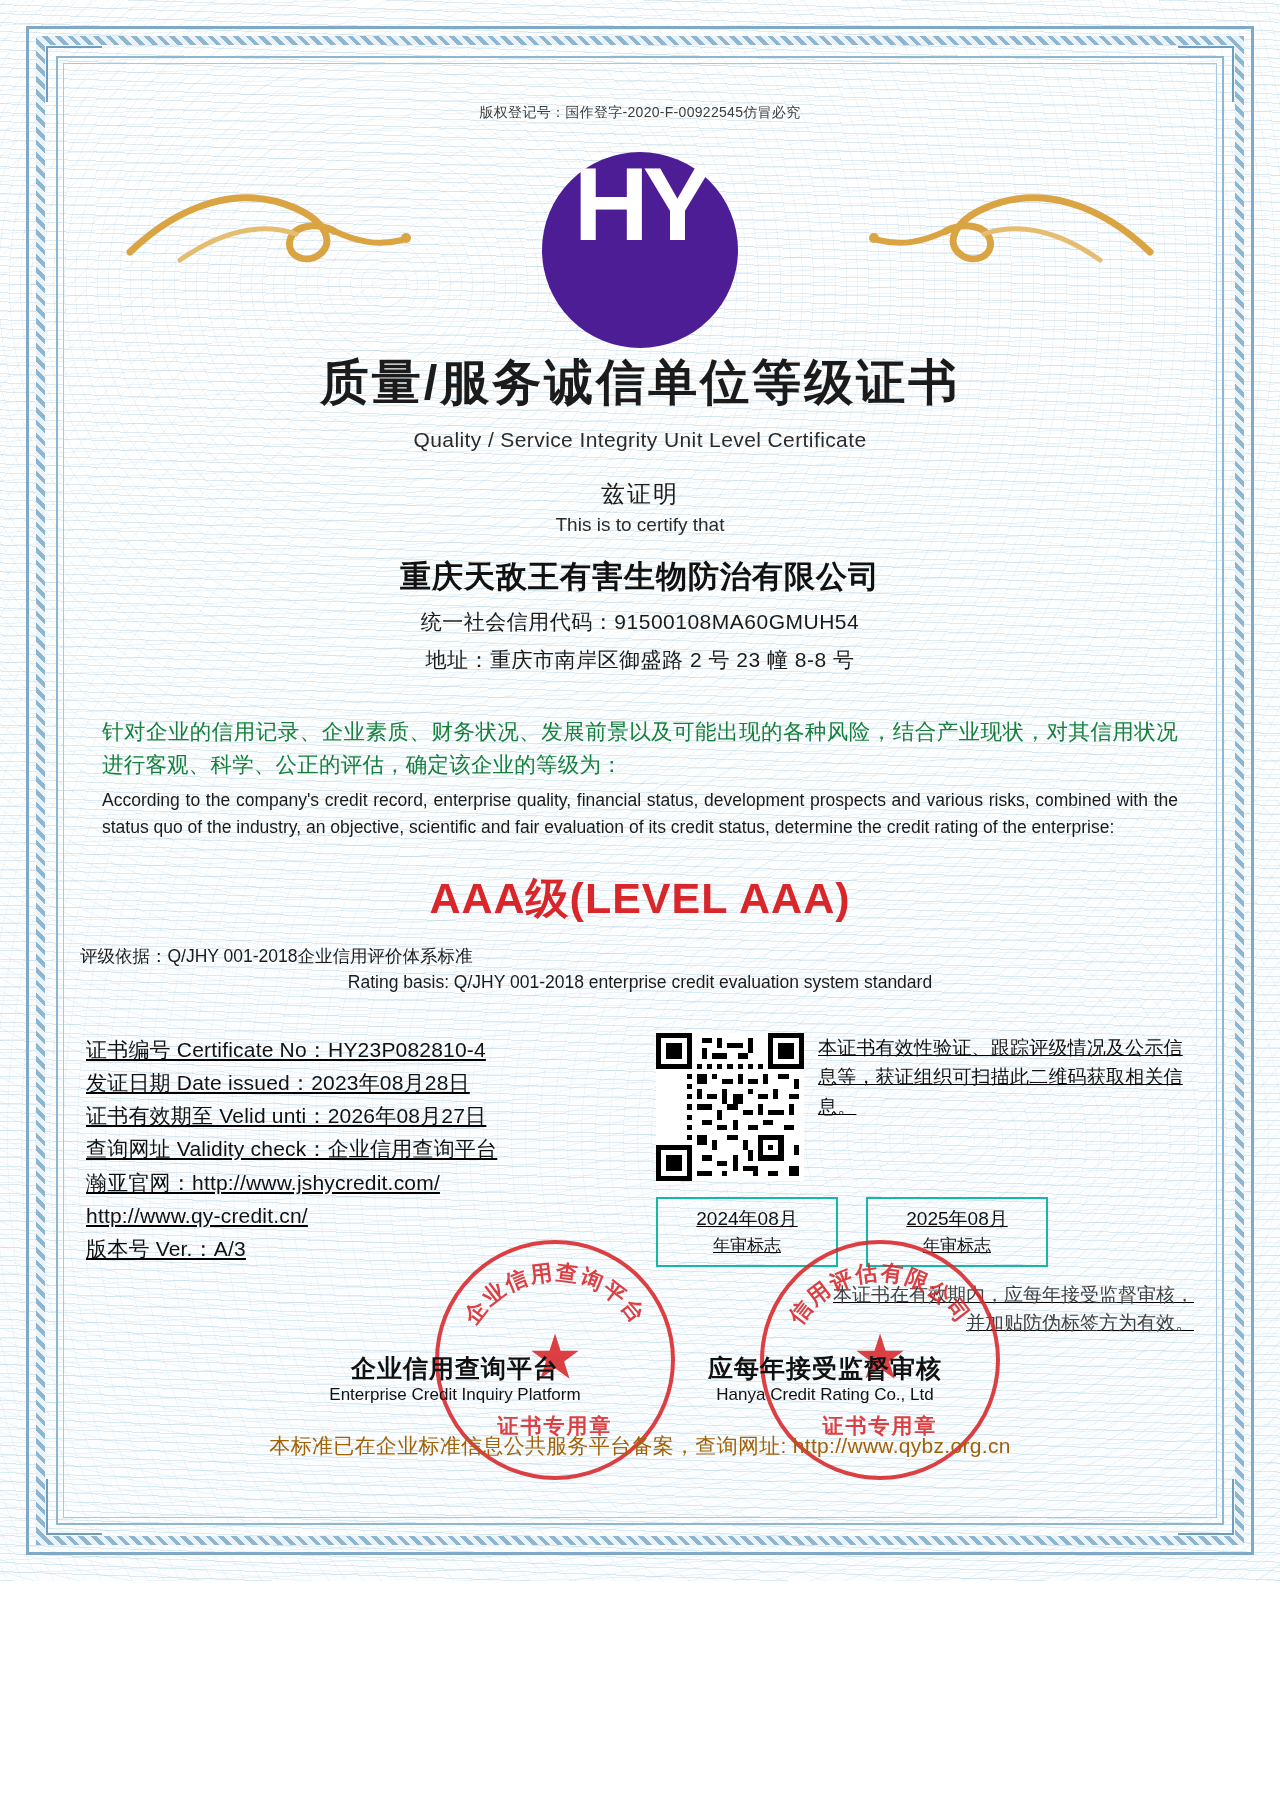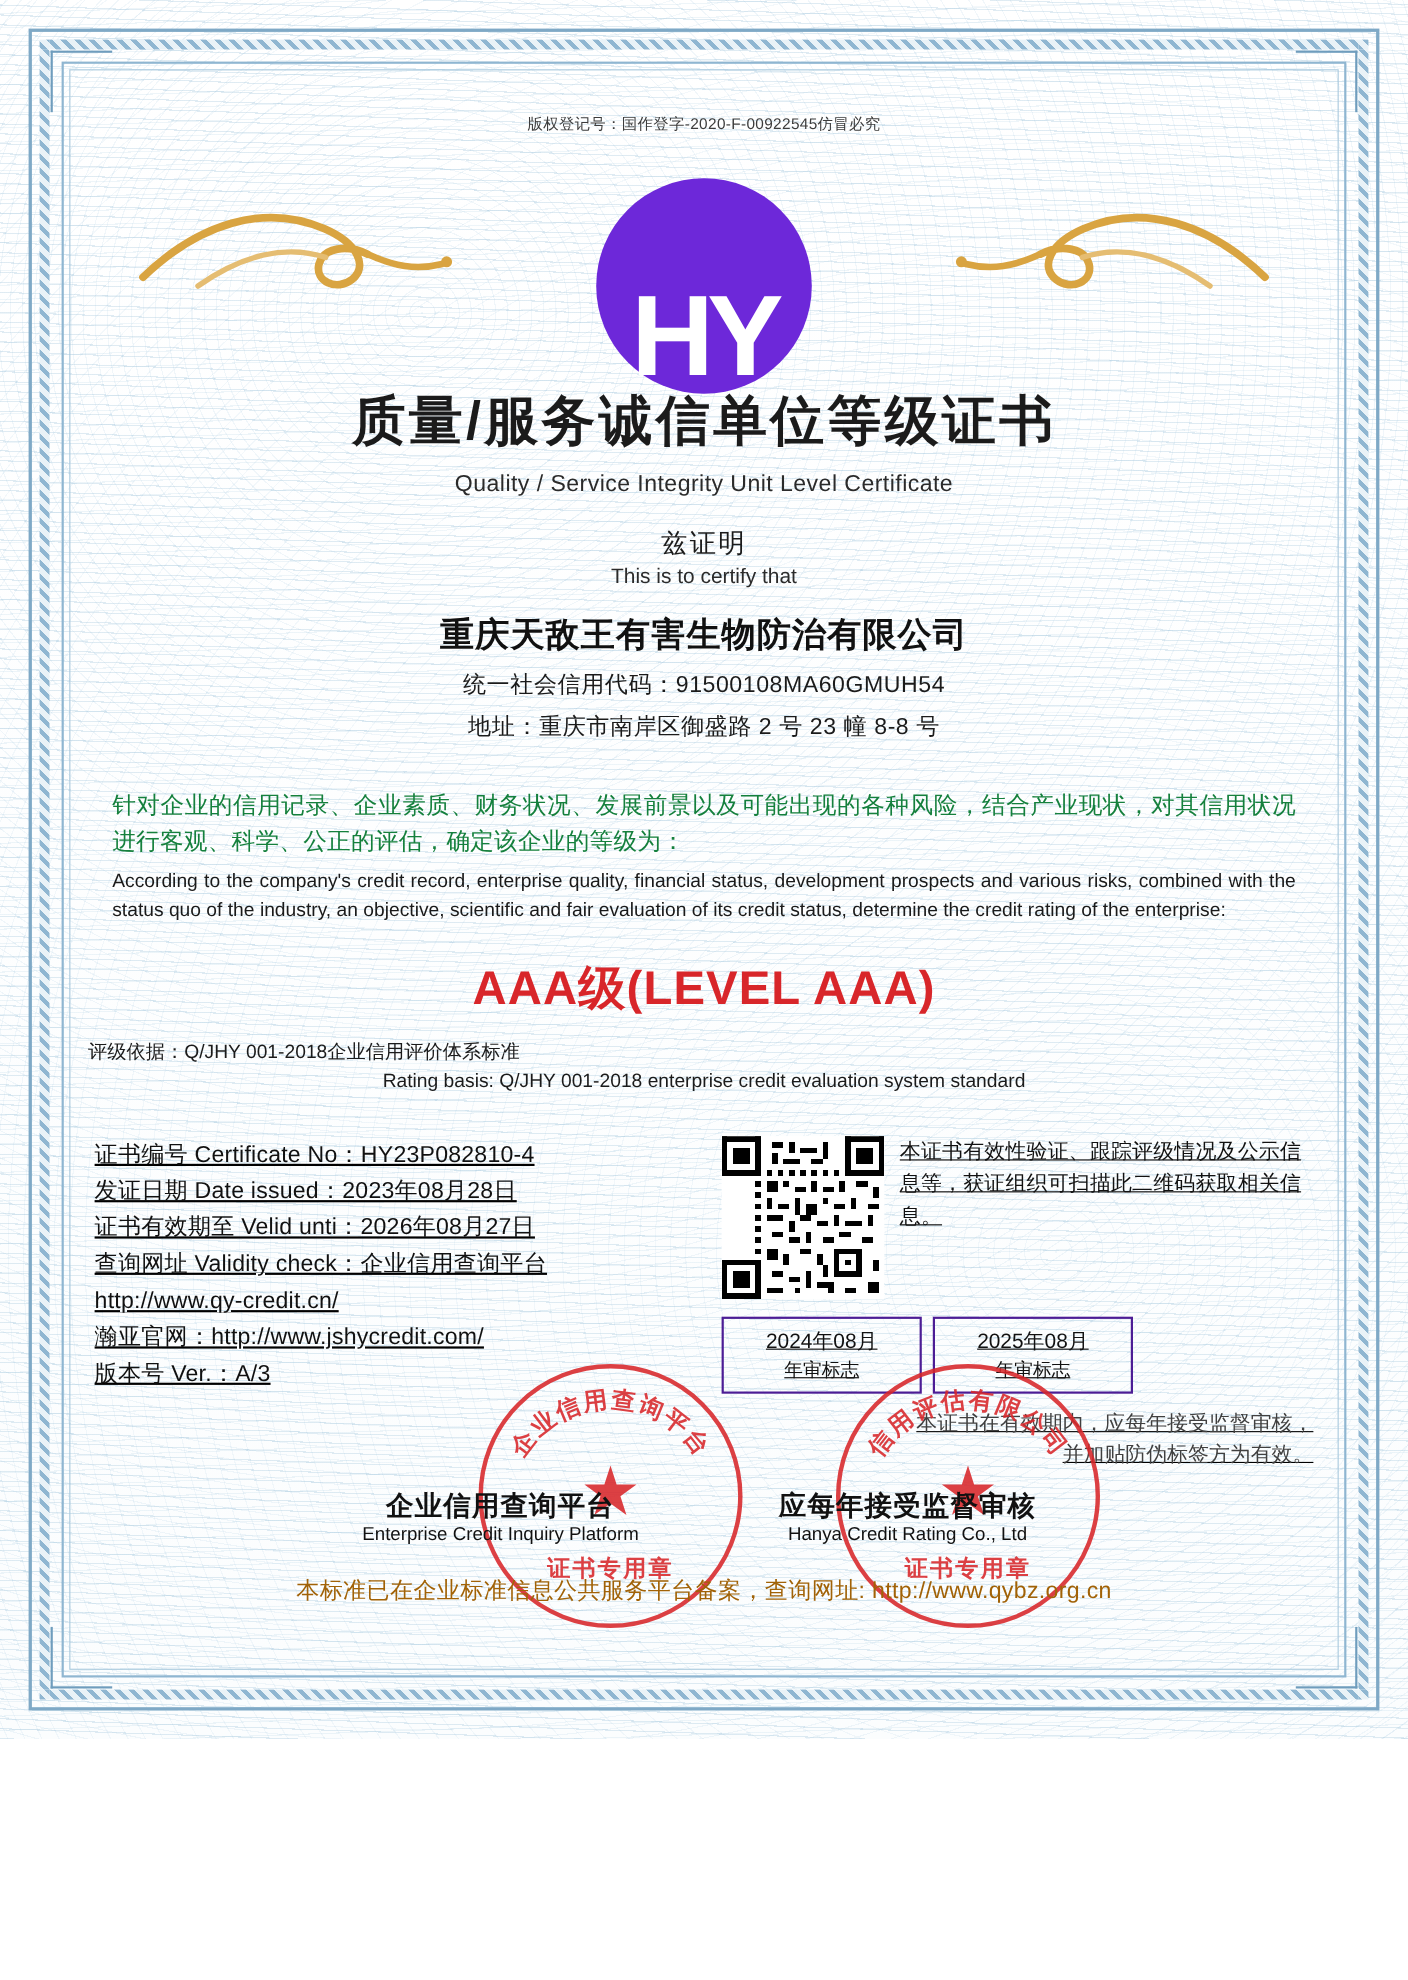--- a/index.html
+++ b/index.html
@@ -132,28 +132,28 @@
     top: 48px;
     width: 340px;
     height: 120px;
   }
   .flourish.left { left: 40px; }
   .flourish.right { right: 40px; transform: scaleX(-1); }
 
   .logo-circle {
     position: absolute;
     left: 50%;
-    top: 36px;
+    top: 26px;
     transform: translateX(-50%);
     width: 196px;
     height: 196px;
     border-radius: 50%;
-    background: #6d28d9;
+    background: #4c1d95;
     display: flex;
-    align-items: flex-end;
+    align-items: flex-start;
     justify-content: center;
   }
   .logo-mark {
     font-size: 104px;
     font-weight: bold;
     color: #ffffff;
     letter-spacing: -6px;
     line-height: 1;
     font-family: "Liberation Sans", sans-serif;
   }
@@ -287,28 +287,28 @@
     margin-left: 14px;
     letter-spacing: 0.2px;
   }
 
   .stamp-boxes {
     display: flex;
     margin-top: 16px;
     gap: 0;
   }
   .stamp-box {
-    border: 2px solid #4c1d95;
+    border: 2px solid #14b8a6;
     width: 178px;
     height: 66px;
     display: flex;
     flex-direction: column;
     align-items: center;
     justify-content: center;
-    margin-right: 10px;
+    margin-right: 28px;
   }
   .stamp-box .yr {
     font-size: 19px;
     color: #111;
   }
   .stamp-box .lbl {
     font-size: 17px;
     color: #111;
     margin-top: 2px;
   }
@@ -467,22 +467,22 @@
     <div class="rating-basis-cn">评级依据：Q/JHY 001-2018企业信用评价体系标准</div>
     <div class="rating-basis-en">Rating basis: Q/JHY 001-2018 enterprise credit evaluation system standard</div>
 
     <div class="detail-row">
 
       <div class="details">
         <div>证书编号 Certificate No：HY23P082810-4</div>
         <div>发证日期 Date issued：2023年08月28日</div>
         <div>证书有效期至 Velid unti：2026年08月27日</div>
         <div>查询网址 Validity check：企业信用查询平台</div>
+        <div>瀚亚官网：http://www.jshycredit.com/</div>
         <div>http://www.qy-credit.cn/</div>
-        <div>瀚亚官网：http://www.jshycredit.com/</div>
         <div>版本号 Ver.：A/3</div>
       </div>
 
       <div class="qr-side">
         <div class="qr-top">
           <svg class="qr-code" viewBox="0 0 29 29" xmlns="http://www.w3.org/2000/svg" shape-rendering="crispEdges">
             <rect width="29" height="29" fill="#ffffff"></rect>
             <g fill="#000000">
 
               <rect x="0" y="0" width="7" height="1"></rect>

